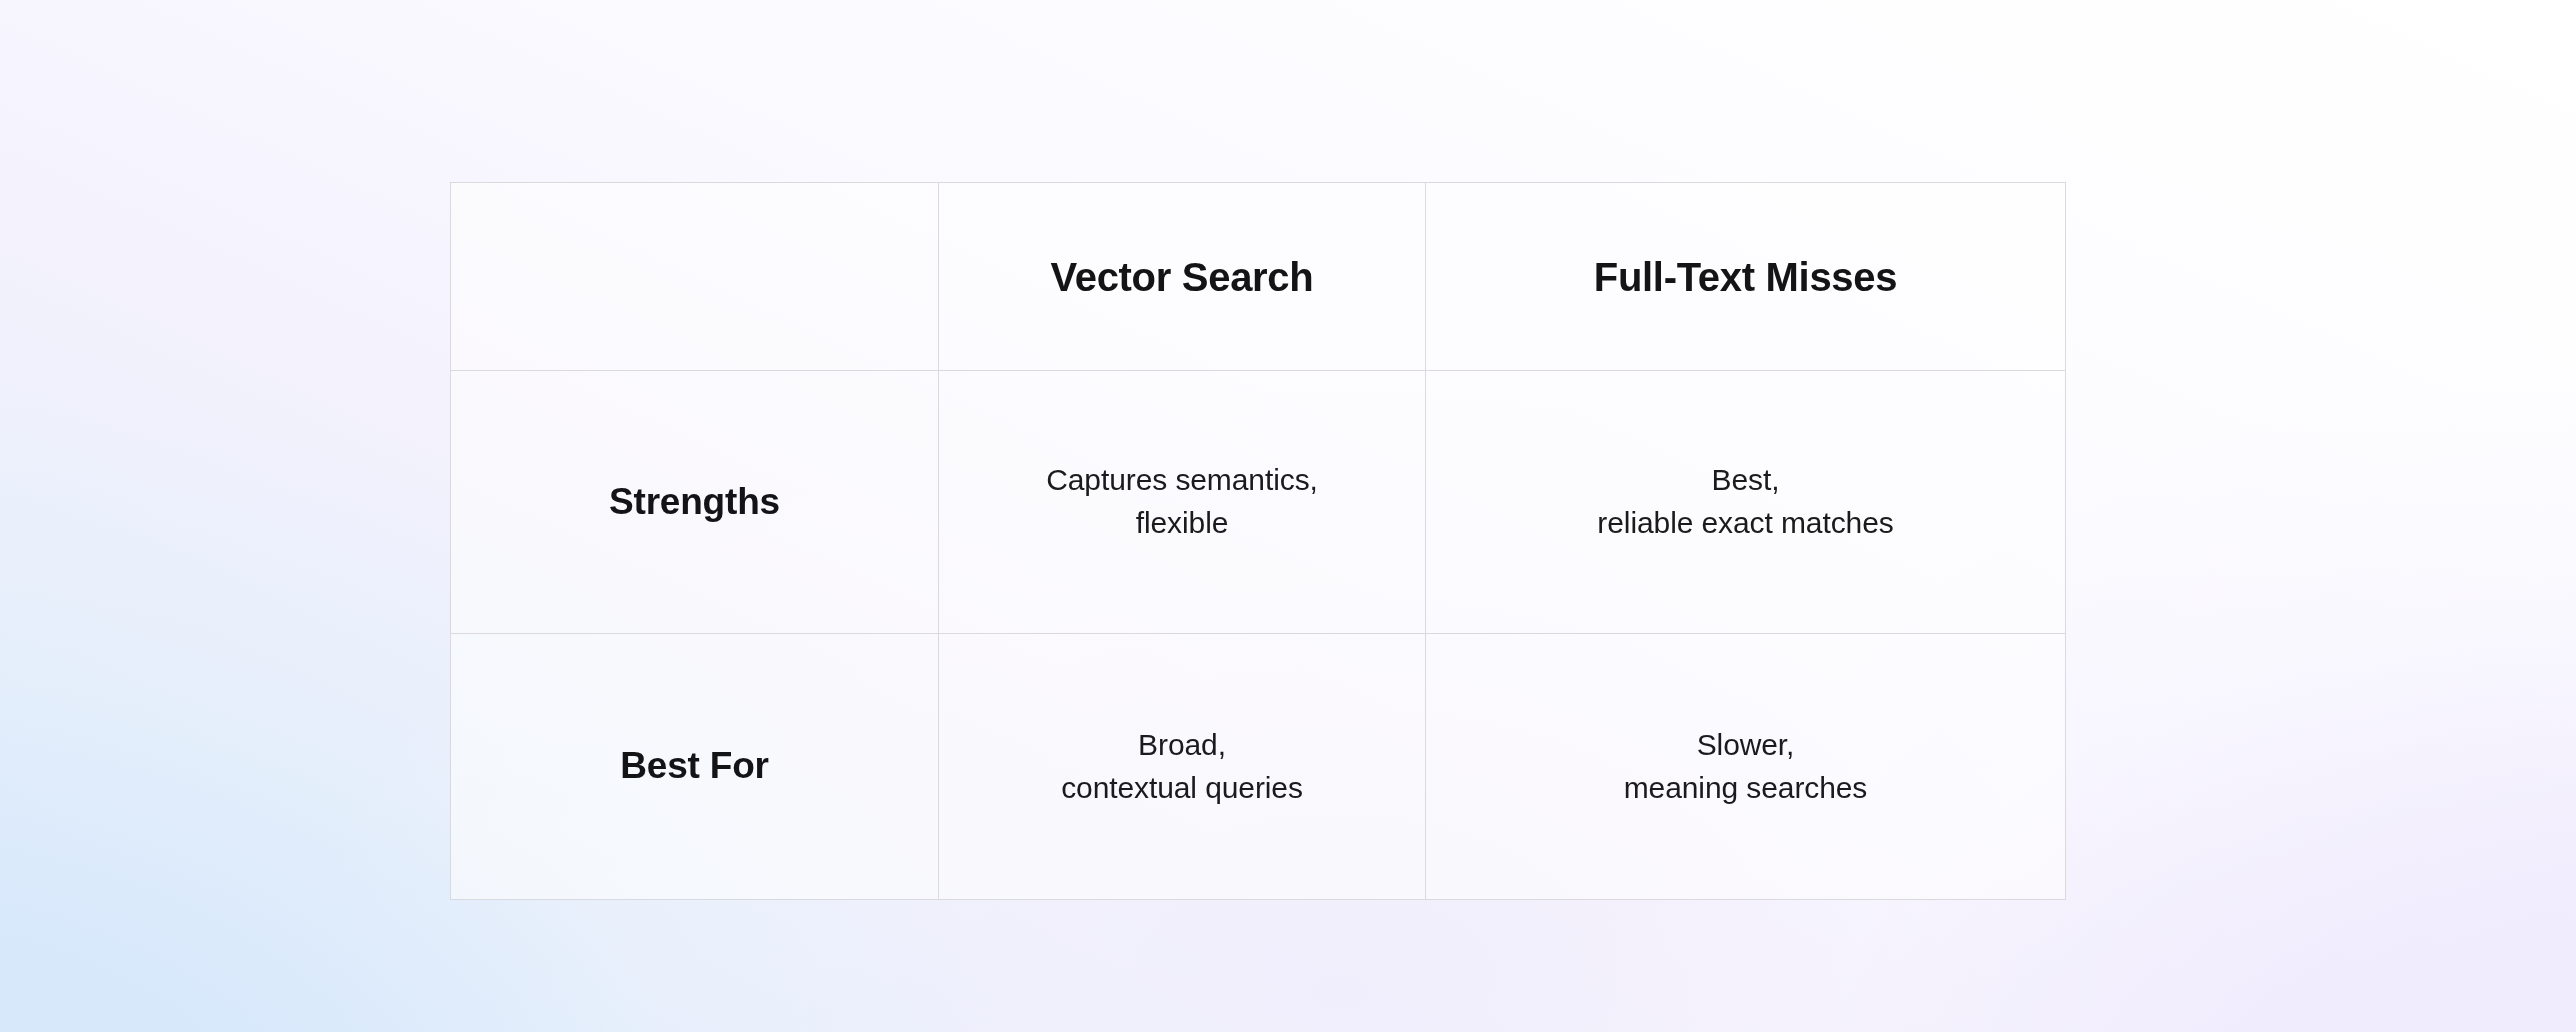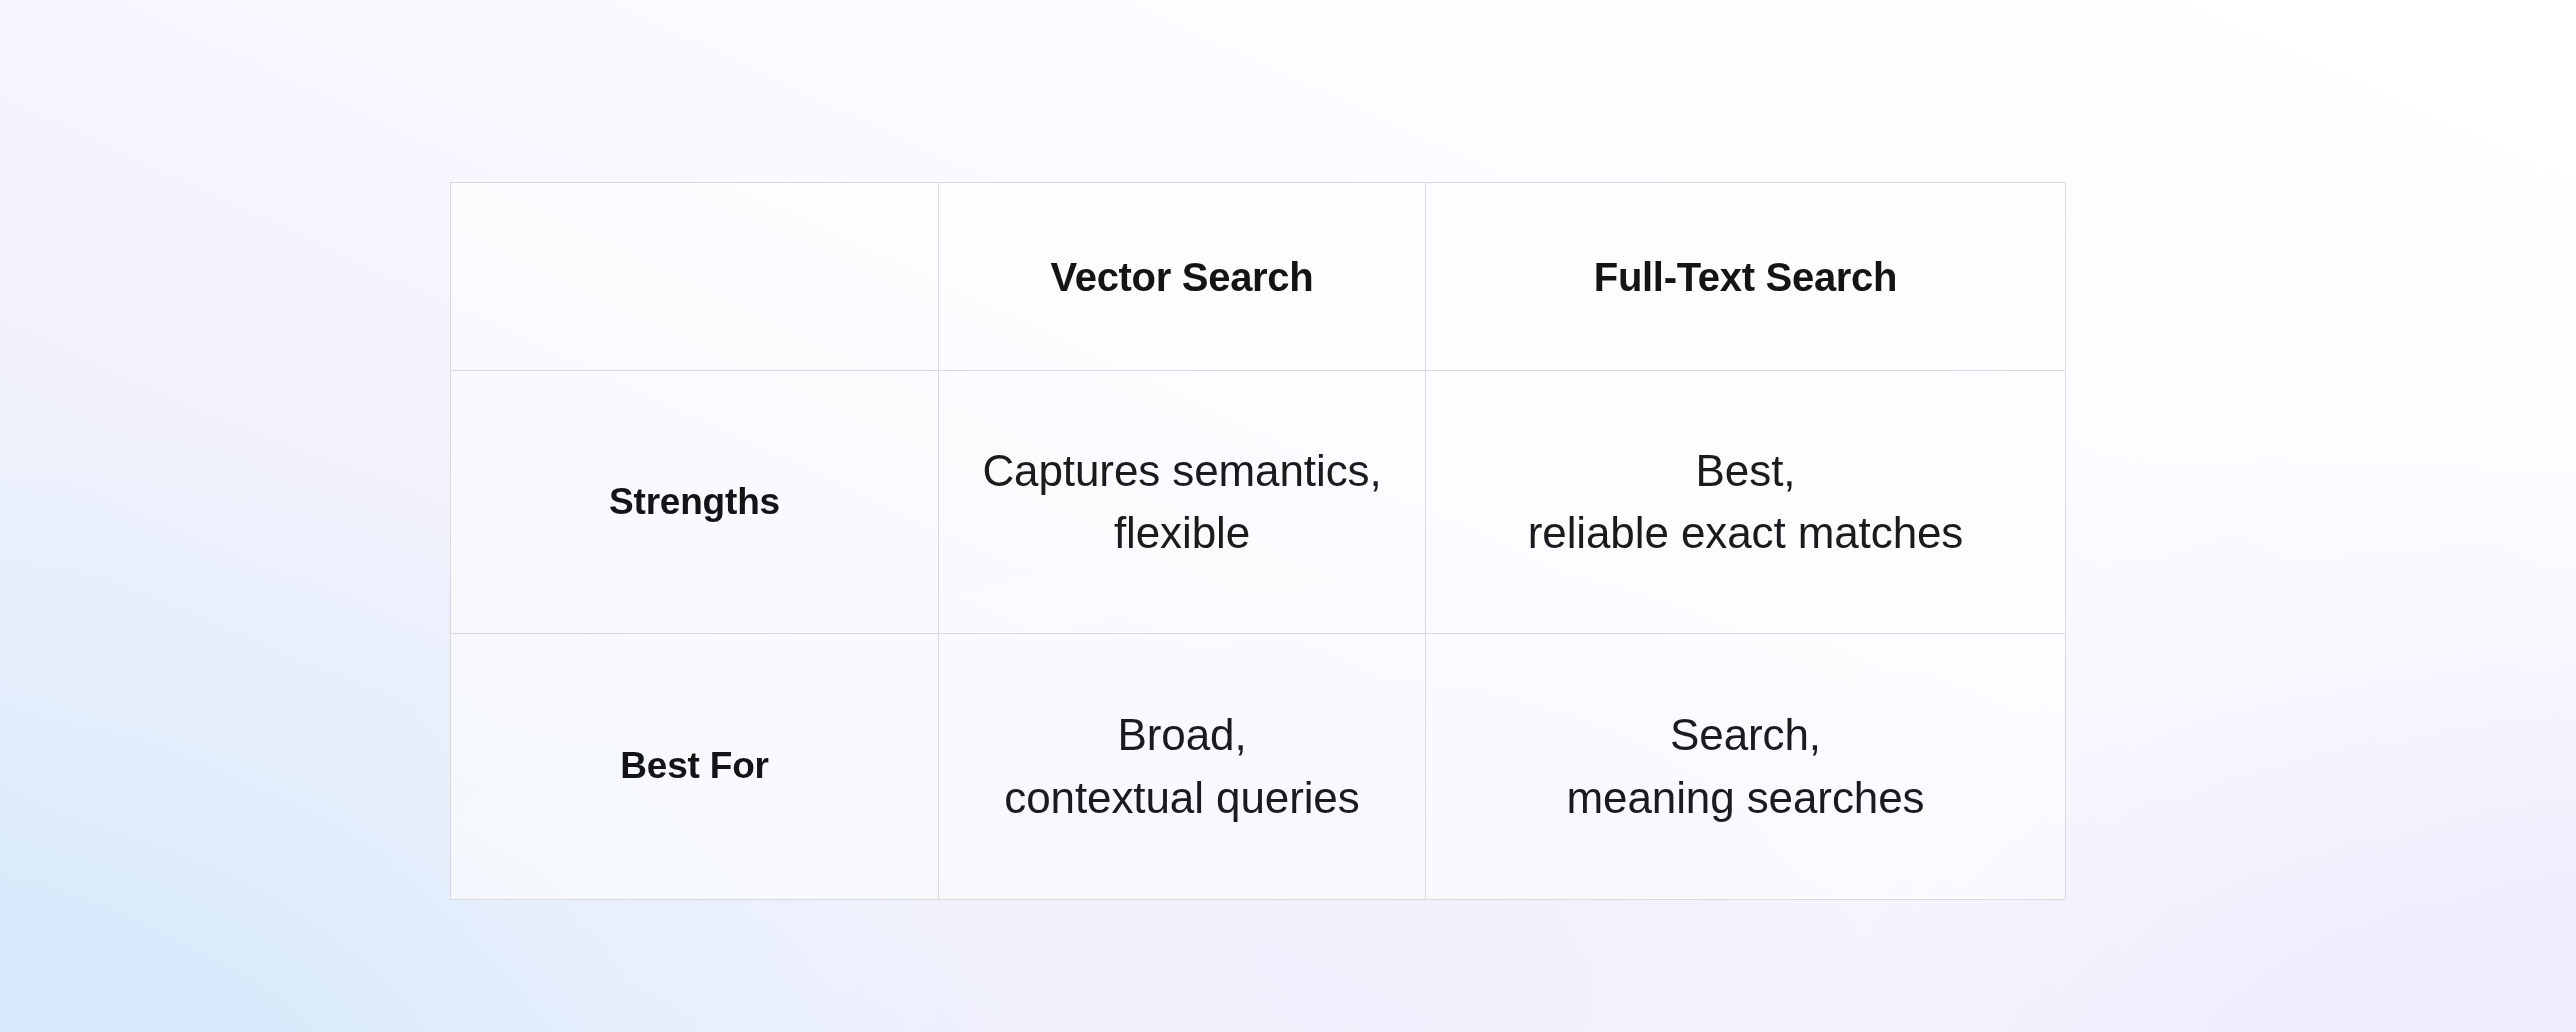--- a/index.html
+++ b/index.html
@@ -85,21 +85,21 @@
   th.row-label {
     font-size: 37px;
     font-weight: bold;
     color: #141416;
     letter-spacing: -0.2px;
     line-height: 1.15;
   }
 
   
   td.cell-value {
-    font-size: 44px;
+    font-size: 30px;
     font-weight: normal;
     color: #1b1b1e;
     line-height: 1.42;
     letter-spacing: -0.1px;
   }
 
   td.cell-value .line { display: block; }
 </style>
 </head>
 <body>
@@ -110,21 +110,21 @@
     <colgroup>
       <col class="c-label">
       <col class="c-vector">
       <col class="c-fts">
     </colgroup>
 
     <thead>
       <tr class="row-header">
         <th class="corner-blank"></th>
         <th class="col-head">Vector Search</th>
-        <th class="col-head">Full-Text Search</th>
+        <th class="col-head">Full-Text Misses</th>
       </tr>
     </thead>
 
     <tbody>
 
       <tr class="row-body">
         <th class="row-label">Strengths</th>
         <td class="cell-value">
           <span class="line">Captures semantics,</span>
           <span class="line">flexible</span>
@@ -136,21 +136,21 @@
       </tr>
 
 
       <tr class="row-body last">
         <th class="row-label">Best For</th>
         <td class="cell-value">
           <span class="line">Broad,</span>
           <span class="line">contextual queries</span>
         </td>
         <td class="cell-value">
-          <span class="line">Search,</span>
+          <span class="line">Slower,</span>
           <span class="line">meaning searches</span>
         </td>
       </tr>
 
     </tbody>
   </table>
 
 </div>
 
 

